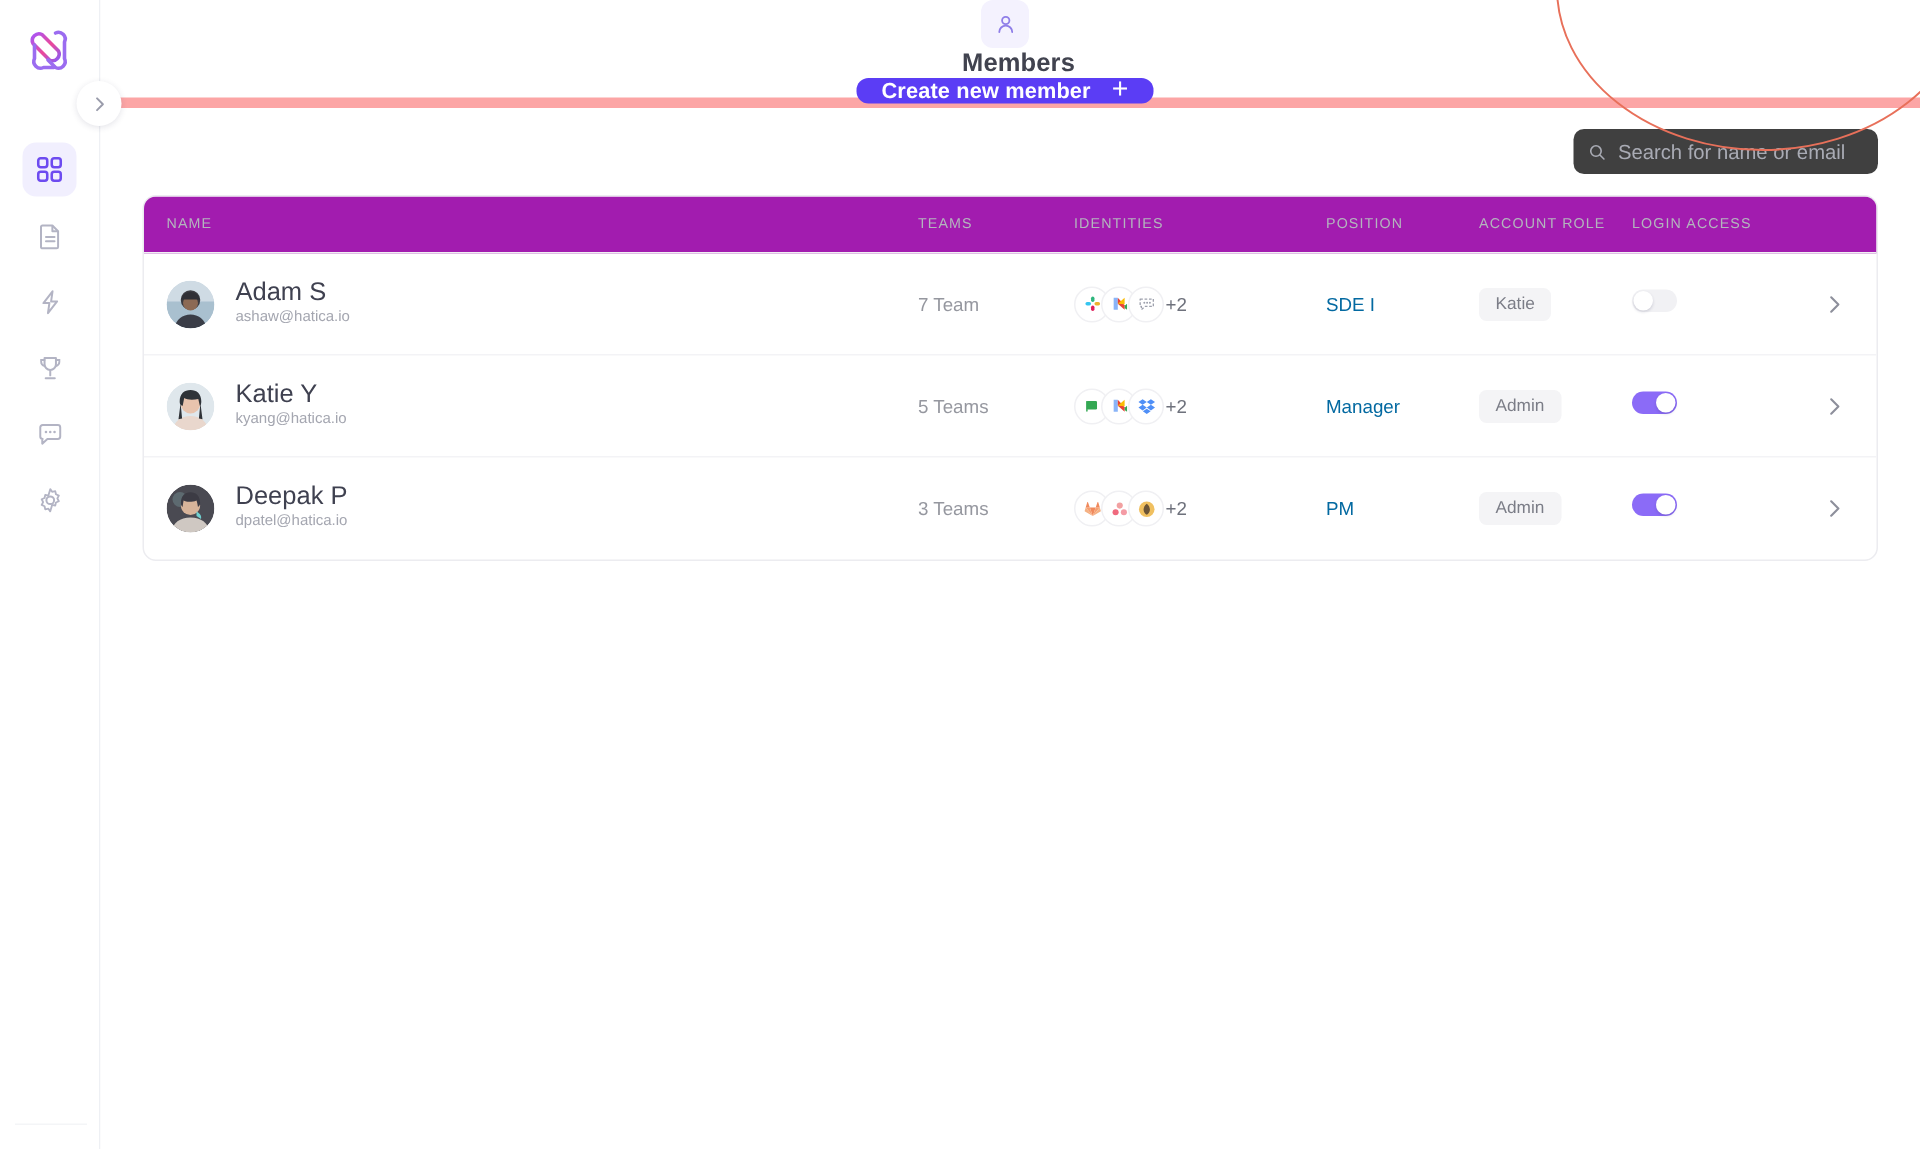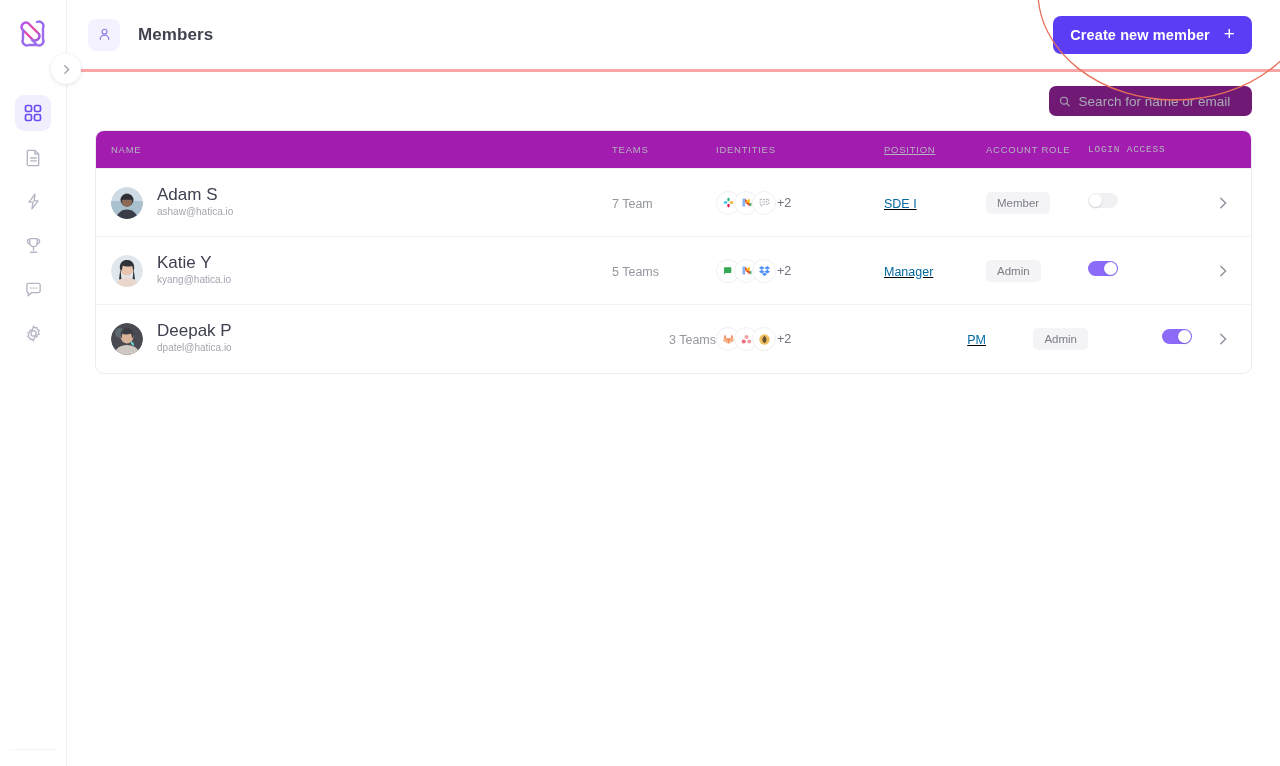--- a/index.html
+++ b/index.html
@@ -42,24 +42,25 @@
     background: #ffffff;
     box-shadow: 0 1px 4px rgba(40,40,80,.13);
     display: flex; align-items: center; justify-content: center;
     cursor: pointer; z-index: 20;
   }
 
   
   .main { flex: 1; position: relative; background: #ffffff; height: 766px; }
 
   .topbar {
-    height: 72px; border-bottom: 3px solid #fca5a5;
+    height: 72px; border-bottom: 7px solid #fca5a5;
     display: flex; align-items: center;
     padding: 0 28px 0 21px;
     position: relative;
+    flex-direction: column;
   }
   .page-icon {
     width: 32px; height: 32px; border-radius: 8px;
     background: #f4f2fe;
     display: flex; align-items: center; justify-content: center;
     flex: 0 0 32px;
   }
   .page-title {
     margin-left: 18px;
     font-size: 17px; color: #41434f; letter-spacing: .1px;
@@ -77,21 +78,21 @@
   }
   .create-btn .plus { font-size: 19px; font-weight: normal; line-height: 1; margin-top: -2px; }
 
   
   .search-row {
     height: 58px; display: flex; align-items: center; justify-content: flex-end;
     padding-right: 28px;
   }
   .search-box {
     width: 203px; height: 30px; border-radius: 7px;
-    background: #701a75;
+    background: #404040;
     display: flex; align-items: center; gap: 8px;
     padding: 0 10px;
   }
   .search-box input {
     border: none; outline: none; background: transparent;
     font-size: 13.5px; color: #8d8f99;
     font-family: inherit; width: 100%;
   }
   .search-box input::placeholder { color: #a9abb4; }
 
@@ -113,29 +114,29 @@
     font-size: 9.5px; letter-spacing: .75px;
     color: #b3b5bd;
     text-transform: uppercase;
   }
   .row {
     height: 68px;
     display: flex; align-items: center;
     border-bottom: 1px solid #f3f3f6;
     cursor: pointer;
   }
-  .row:last-child { border-bottom: none; text-align: right; }
+  .row:last-child { border-bottom: none; }
 
   
   .c-name  { width: 516px; padding-left: 15px; display: flex; align-items: center; }
   .c-teams { width: 104px; }
   .c-ident { width: 168px; }
-  .c-pos   { width: 102px; text-decoration: underline; }
+  .c-pos   { width: 102px; }
   .c-role  { width: 102px; }
-  .c-login { width: 104px; font-family: Liberation Mono, monospace; }
+  .c-login { width: 104px; }
   .c-arrow { flex: 1; display: flex; justify-content: flex-end; padding-right: 20px; }
 
   .avatar {
     width: 32px; height: 32px; border-radius: 50%;
     flex: 0 0 32px; overflow: hidden;
     display: block;
   }
   .name-block { margin-left: 14px; }
   .name-main { font-size: 17px; color: #3f4150; line-height: 17px; }
   .name-sub  { font-size: 10px; color: #a4a6b0; line-height: 16px; margin-top: 1px; }
@@ -364,21 +365,21 @@
             </span>
             <span class="ident-more">+2</span>
           </div>
         </div>
 
         <div class="c-pos">
           <span class="pos-txt">SDE I</span>
         </div>
 
         <div class="c-role">
-          <span class="role-badge">Member</span>
+          <span class="role-badge">Katie</span>
         </div>
 
         <div class="c-login">
           <span class="toggle">
             <span class="knob"></span>
           </span>
         </div>
 
         <div class="c-arrow">
           <svg class="chev" width="16" height="16" viewBox="0 0 16 16">

